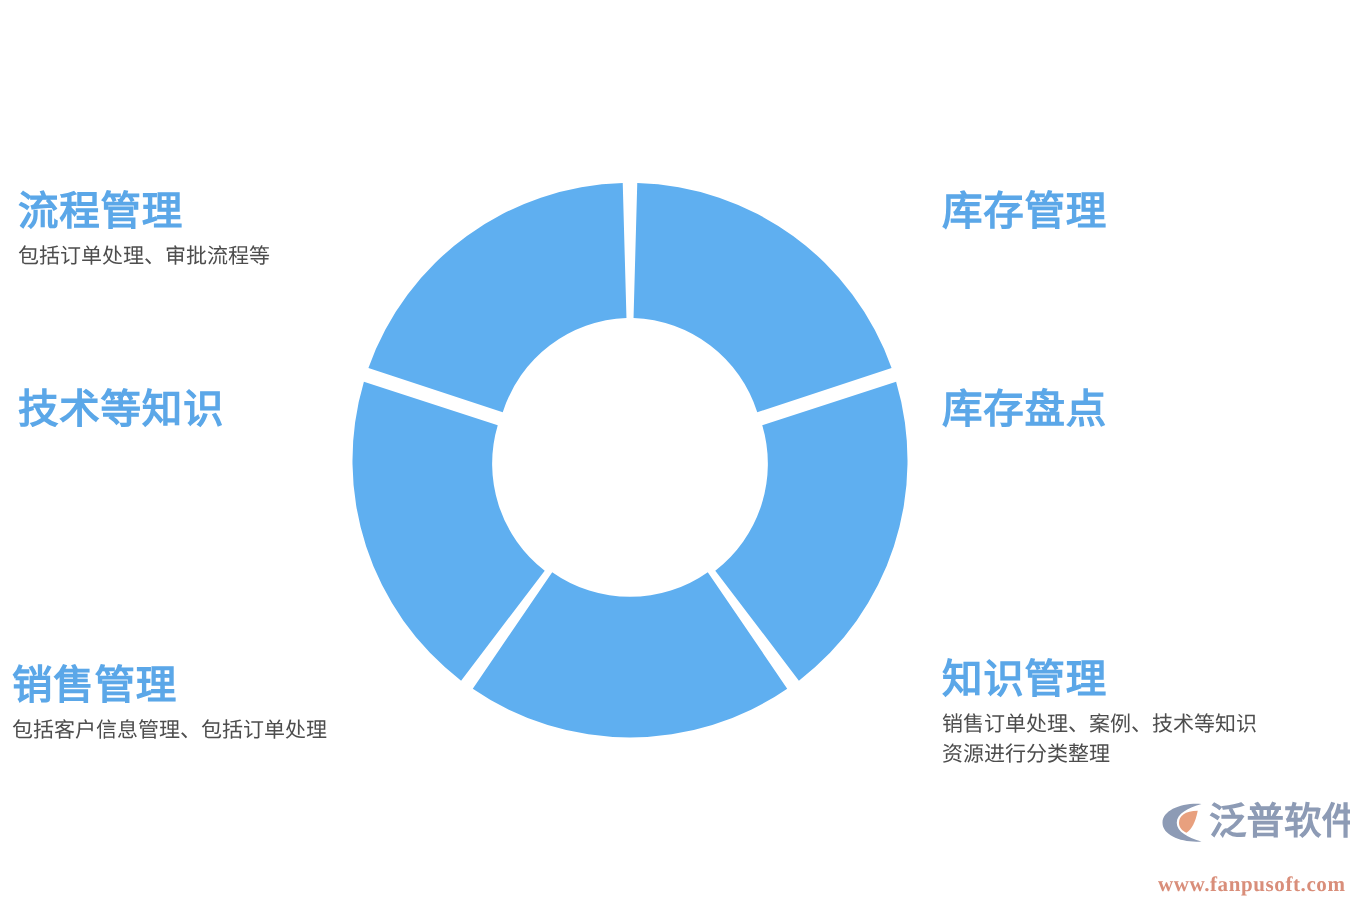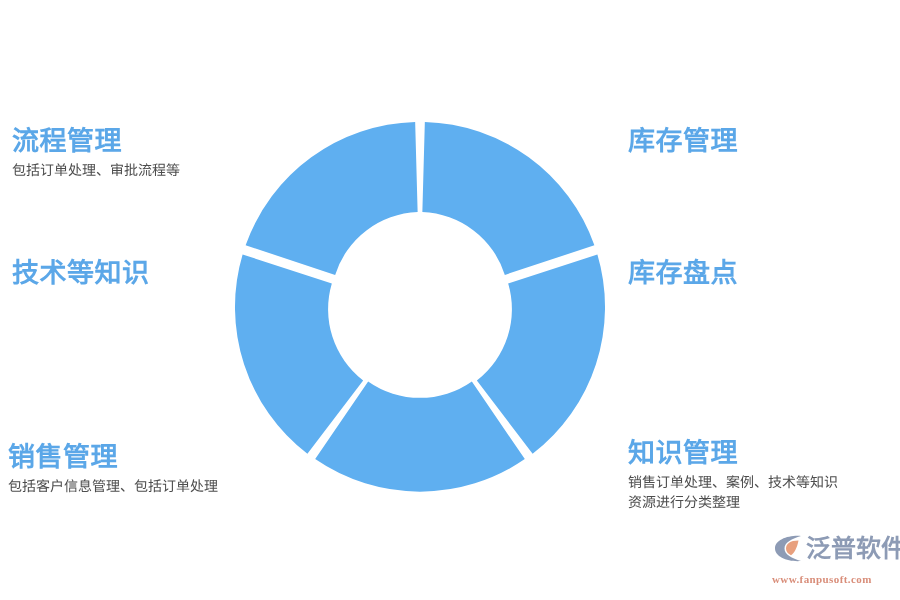--- a/index.html
+++ b/index.html
@@ -89,25 +89,25 @@
   .logo-word {
     color: #8D9BB5;
     font-size: 25px;
     font-weight: bold;
     line-height: 1;
     letter-spacing: 0px;
     white-space: nowrap;
   }
   .logo-url {
     color: #D98E7A;
-    font-size: 11px;
+    font-size: 14px;
     font-family: "Liberation Serif", "DejaVu Serif", serif;
     font-weight: bold;
     letter-spacing: 0.4px;
-    margin-top: 8px;
+    margin-top: 18px;
     white-space: nowrap;
   }
 </style>
 </head>
 <body>
 
 <div id="stage">
 
   <div id="donut-chart">
     <svg viewBox="0 0 376 376" xmlns="http://www.w3.org/2000/svg" aria-hidden="true">

